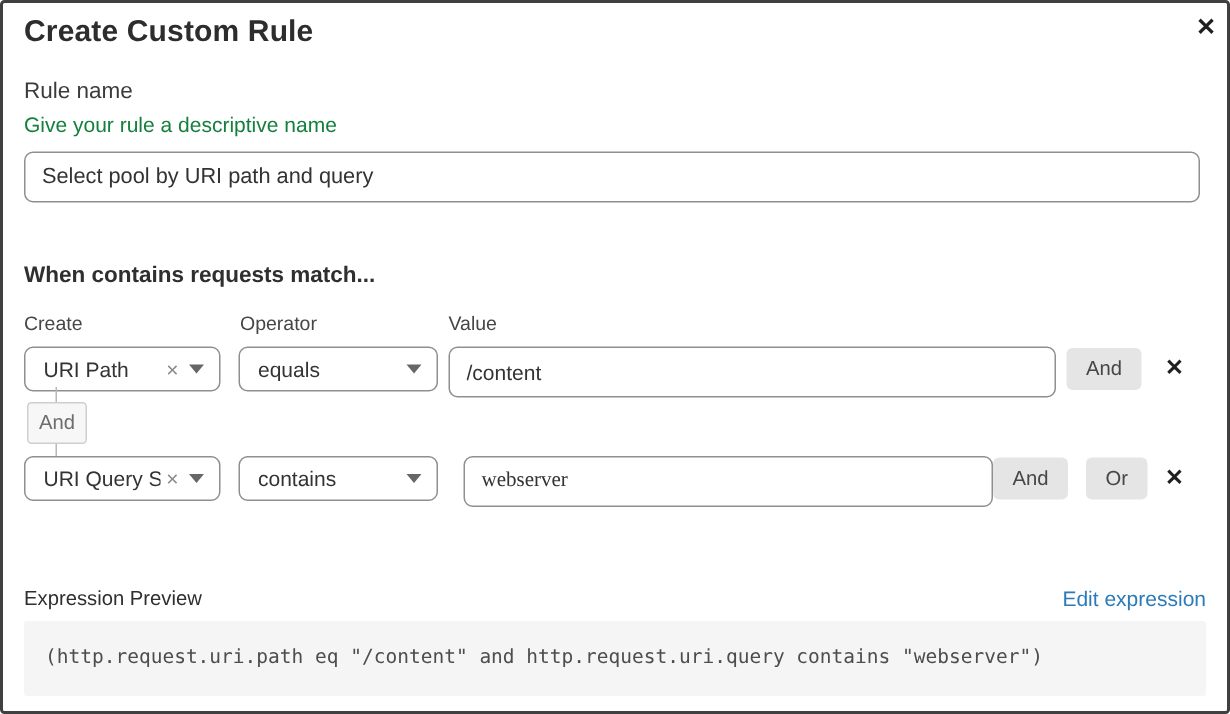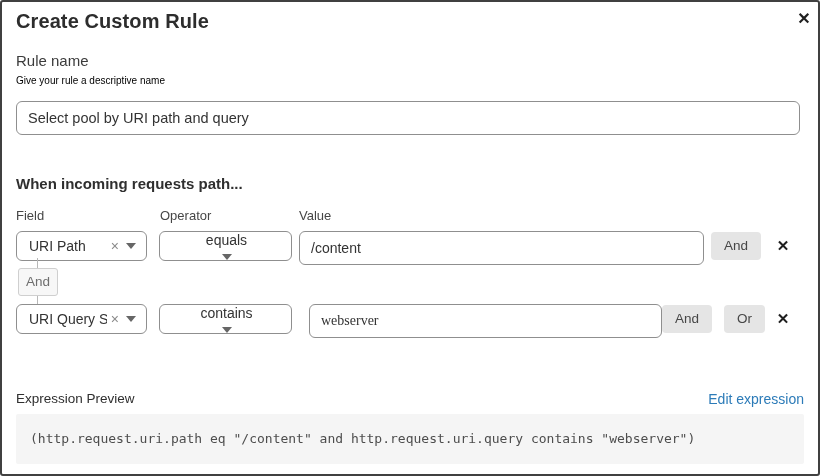--- a/index.html
+++ b/index.html
@@ -25,21 +25,21 @@
 
   .close-btn {
     left: 790px; top: 5px;
     width: 24px; height: 24px;
     font-size: 16px; font-weight: 700; color: #1f1f1f;
     text-align: center; line-height: 24px;
     cursor: pointer;
   }
 
   .rule-label { left: 14px; top: 50px; font-size: 15px; color: #3b3b3b; }
-  .rule-hint  { left: 14px; top: 73px; font-size: 10px; color: #000000; }
+  .rule-hint  { left: 14px; top: 73px; font-size: 14px; color: #15803d; }
 
   .text-input {
     border: 1px solid #8f8f8f;
     border-radius: 6px;
     background: #fff;
     font-family: "Liberation Sans", sans-serif;
     font-size: 14.5px;
     color: #333;
     padding: 16px 11px;
     outline: none;
@@ -72,21 +72,21 @@
   .dd-caret {
     width: 0; height: 0;
     border-left: 5px solid transparent;
     border-right: 5px solid transparent;
     border-top: 6px solid #666;
   }
 
   .row1 { top: 229px; }
   .row2 { top: 302px; }
   .dd-field    { left: 14px;  width: 131px; }
-  .dd-operator { left: 157px; width: 133px; flex-direction: column; }
+  .dd-operator { left: 157px; width: 133px; }
   .value-input-1 { left: 297px; top: 229px; width: 405px; height: 32px; font-size: 14px; }
   .value-input-2 { left: 307px; top: 302px; width: 353px; height: 30px; font-size: 14px; font-family: Liberation Serif, serif; }
 
   .chip-btn {
     height: 28px;
     background: #e5e5e5;
     border: none;
     border-radius: 4px;
     font-family: "Liberation Sans", sans-serif;
     font-size: 13.5px; color: #474747;
@@ -147,23 +147,23 @@
 
 <div class="dialog">
 
   <div class="abs dialog-title">Create Custom Rule</div>
   <div class="abs close-btn">✕</div>
 
   <div class="abs rule-label">Rule name</div>
   <div class="abs rule-hint">Give your rule a descriptive name</div>
   <input class="abs text-input rule-input" type="text" value="Select pool by URI path and query" style="">
 
-  <div class="abs match-heading">When incoming requests path...</div>
+  <div class="abs match-heading">When contains requests match...</div>
 
-  <div class="abs col-label col-field">Field</div>
+  <div class="abs col-label col-field">Create</div>
   <div class="abs col-label col-operator">Operator</div>
   <div class="abs col-label col-value">Value</div>
 
   <div class="abs dropdown dd-field row1">
     <span class="dd-label">URI Path</span>
     <span class="dd-clear">×</span>
     <span class="dd-caret"></span>
   </div>
   <div class="abs dropdown dd-operator row1">
     <span class="dd-label">equals</span>

